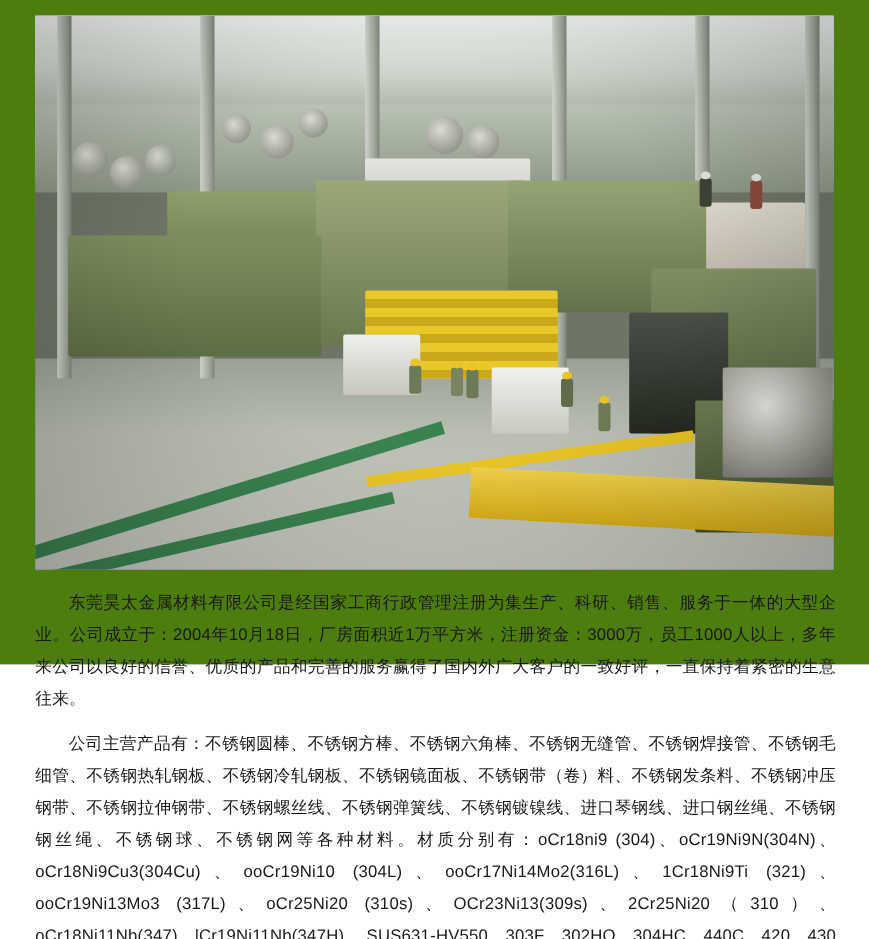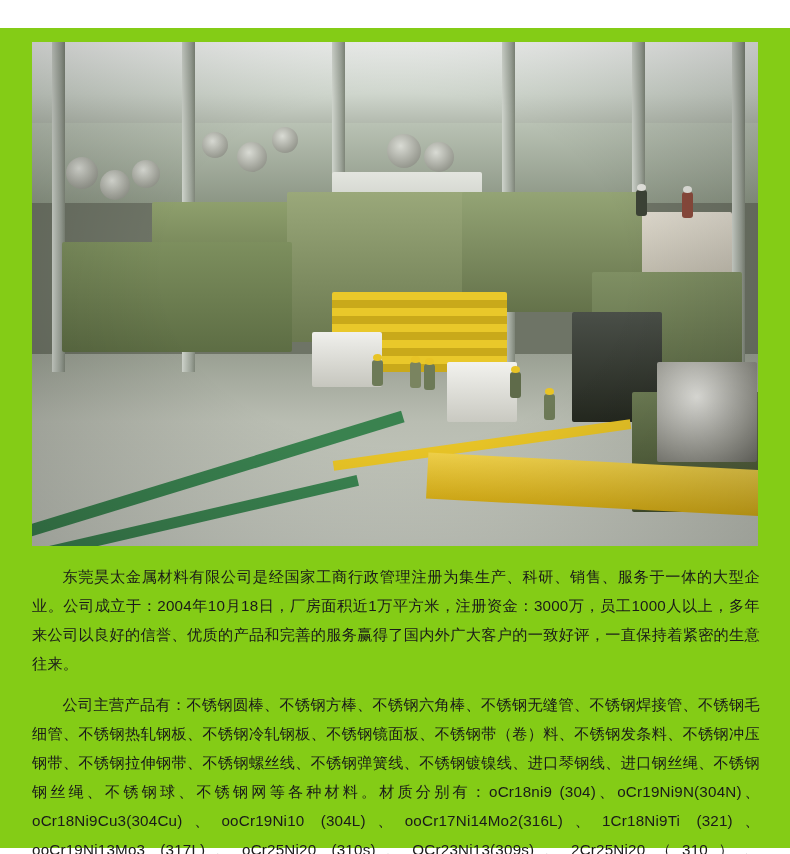--- a/index.html
+++ b/index.html
@@ -9,24 +9,23 @@
   }
   body {
     width: 790px;
     height: 854px;
     font-family: "Liberation Sans", sans-serif;
     color: #111111;
     overflow: hidden;
   }
   .page {
     width: 790px;
-    height: 820px;
+    height: 604px;
     position: relative;
-    background: #84cc16;
-    margin-top: 28px;
+    background: #4d7c0f;
   }
 
   
   .photo {
     position: absolute;
     left: 32px;
     top: 14px;
     width: 726px;
     height: 504px;
     overflow: hidden;

